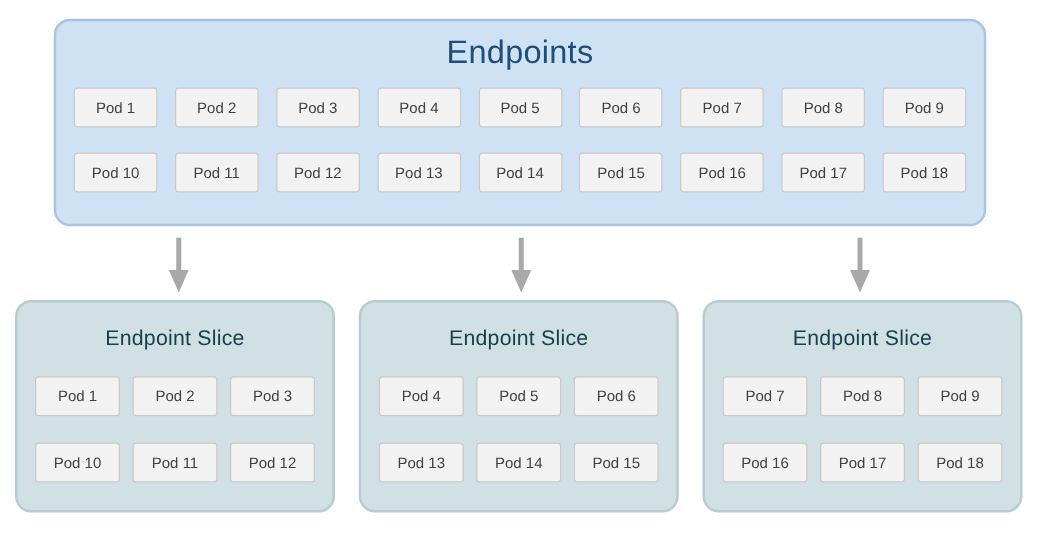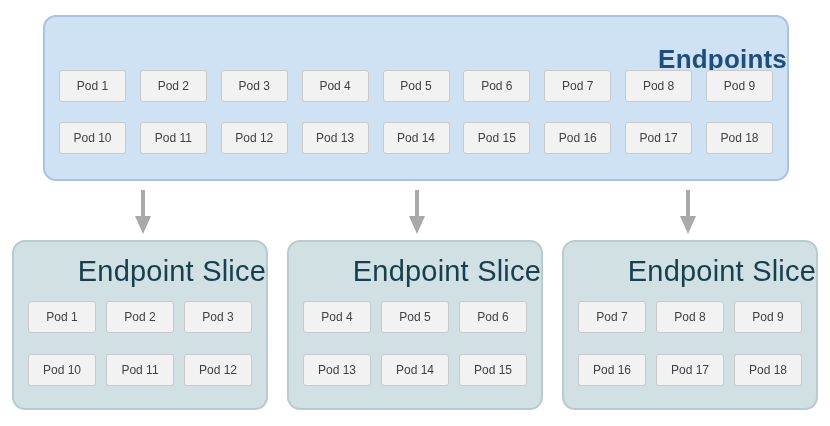--- a/index.html
+++ b/index.html
@@ -18,27 +18,26 @@
   .endpoints-box{
     position:absolute;
     left:43px; top:15px;
     width:746px; height:166px;
     box-sizing:border-box;
     background:var(--endpoints-fill,#cfe2f3);
     border:2px solid var(--endpoints-border,#a5c4e6);
     border-radius:13px;
   }
   .endpoints-title{
-    margin-top:27px;
-    text-align:right;
+    margin-top:9px;
+    text-align:center;
     font-size:26px;
     line-height:30px;
     color:var(--endpoints-title-color,#1d4e7e);
     letter-spacing:0.2px;
-    font-weight:bold;
   }
   .endpoints-pods{
     position:absolute;
     left:14px; right:14px; top:53px;
     display:flex;
     flex-direction:column;
     gap:20px;
   }
   
   .pod-row{
@@ -77,22 +76,22 @@
     box-sizing:border-box;
     background:var(--slice-fill,#d0e0e3);
     border:2px solid var(--slice-border,#b6ccd1);
     border-radius:13px;
   }
   .slice-1{left:12px;}
   .slice-2{left:287px;}
   .slice-3{left:562px;}
   .slice-title{
     margin-top:13px;
-    text-align:right;
-    font-size:29px;
+    text-align:center;
+    font-size:17px;
     line-height:32px;
     color:var(--slice-title-color,#17404e);
     letter-spacing:0.2px;
   }
   .slice-pods{
     position:absolute;
     left:14px; right:14px; top:59px;
     display:flex;
     flex-direction:column;
     gap:21px;

